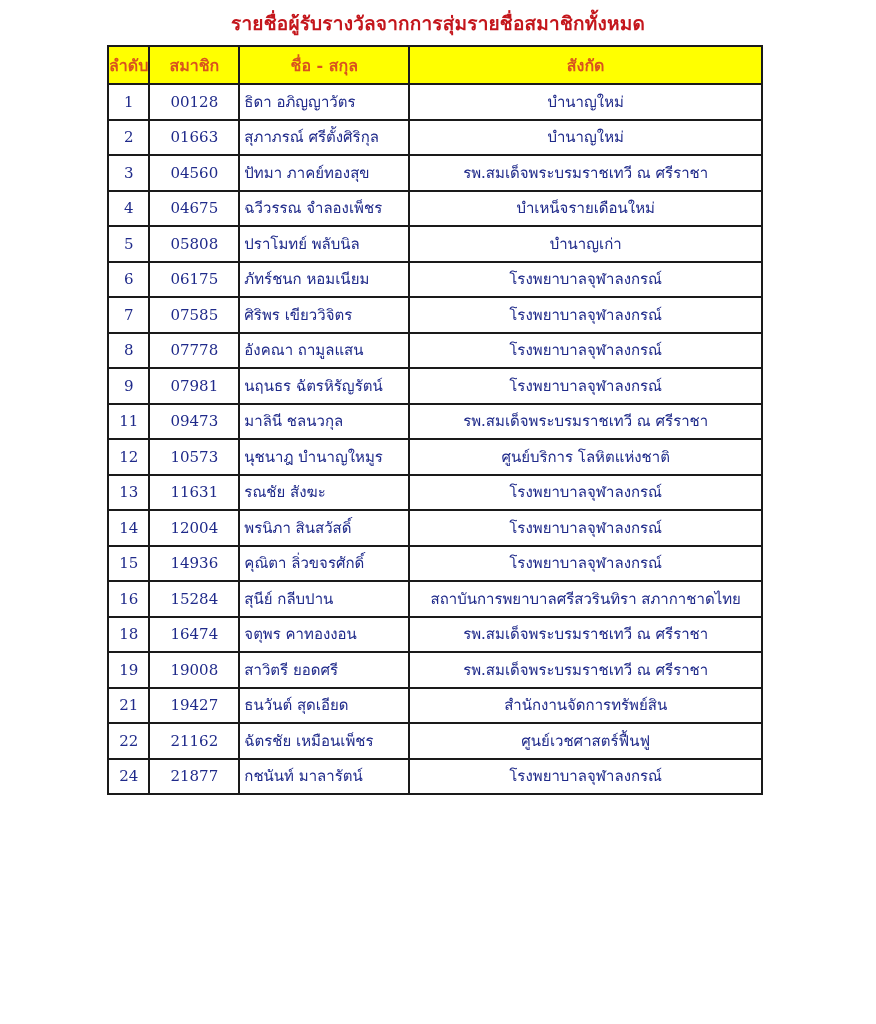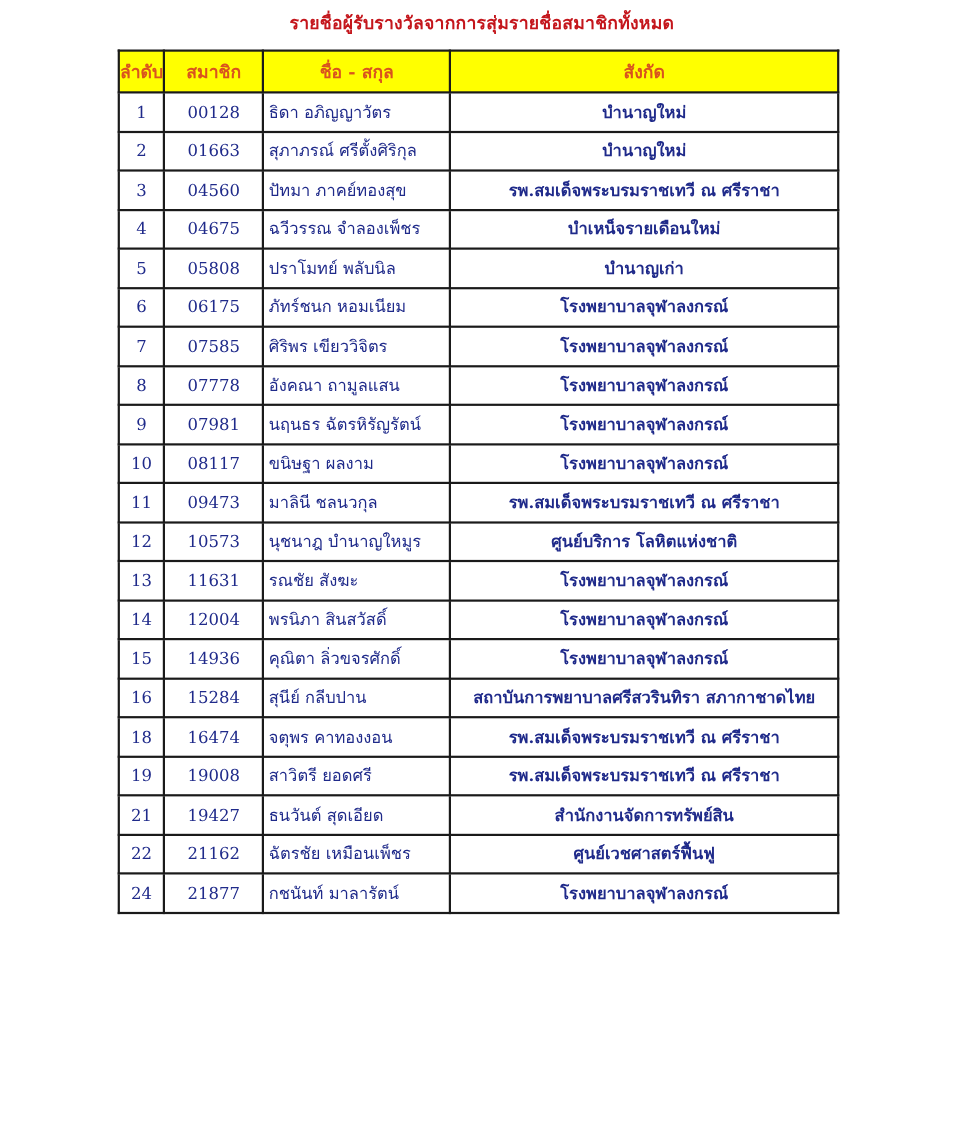--- a/index.html
+++ b/index.html
@@ -1,36 +1,36 @@
 <!DOCTYPE html>
 <html><head>
 <meta charset="utf-8">
 <style>
   html, body { margin: 0; padding: 0; background: #ffffff; }
   body { width: 876px; height: 1024px; position: relative; overflow: hidden; font-family: "DejaVu Serif", "Liberation Serif", serif; }
   .title {
     position: absolute; left: 0; top: 8px; width: 876px; text-align: center;
-    color: #c4161c; font-weight: bold; font-size: 16px; letter-spacing: 0.2px;
+    color: #c4161c; font-weight: bold; font-size: 19px; letter-spacing: 0.2px;
   }
   table.list {
     position: absolute; left: 107px; top: 45px;
     border-collapse: collapse; width: 656px;
   }
   table.list th, table.list td {
     border: 2px solid #1a1a1a; padding: 0; height: 35.5px; box-sizing: border-box;
   }
   table.list th {
     background: #ffff00; color: #d9531e; font-size: 16px; font-weight: bold;
     height: 38px; text-align: center;
   }
   table.list td { color: #1f2a8a; font-size: 15px; }
   .c-no { width: 35px; text-align: center; }
   .c-id { width: 90px; text-align: center; margin-top: 48px; }
   .c-name { width: 170px; text-align: left; padding-left: 4px !important; white-space: nowrap; }
-  .c-aff { text-align: center; white-space: nowrap; font-weight: bold; }
+  .c-aff { text-align: center; white-space: nowrap; }
 </style>
 </head>
 <body>
 
 <div class="title">รายชื่อผู้รับรางวัลจากการสุ่มรายชื่อสมาชิกทั้งหมด</div>
 
 <table class="list">
   <thead>
     <tr>
       <th class="c-no">ลำดับ</th>
@@ -85,26 +85,20 @@
       <tr>
         <td class="c-no">8</td>
         <td class="c-id">07778</td>
         <td class="c-name">อังคณา  ถามูลแสน</td>
         <td class="c-aff">โรงพยาบาลจุฬาลงกรณ์</td>
       </tr>
       <tr>
         <td class="c-no">9</td>
         <td class="c-id">07981</td>
         <td class="c-name">นฤนธร  ฉัตรหิรัญรัตน์</td>
-        <td class="c-aff">โรงพยาบาลจุฬาลงกรณ์</td>
-      </tr>
-      <tr>
-        <td class="c-no">10</td>
-        <td class="c-id">08117</td>
-        <td class="c-name">ขนิษฐา  ผลงาม</td>
         <td class="c-aff">โรงพยาบาลจุฬาลงกรณ์</td>
       </tr>
       <tr>
         <td class="c-no">11</td>
         <td class="c-id">09473</td>
         <td class="c-name">มาลินี  ชลนวกุล</td>
         <td class="c-aff">รพ.สมเด็จพระบรมราชเทวี ณ ศรีราชา</td>
       </tr>
       <tr>
         <td class="c-no">12</td>

